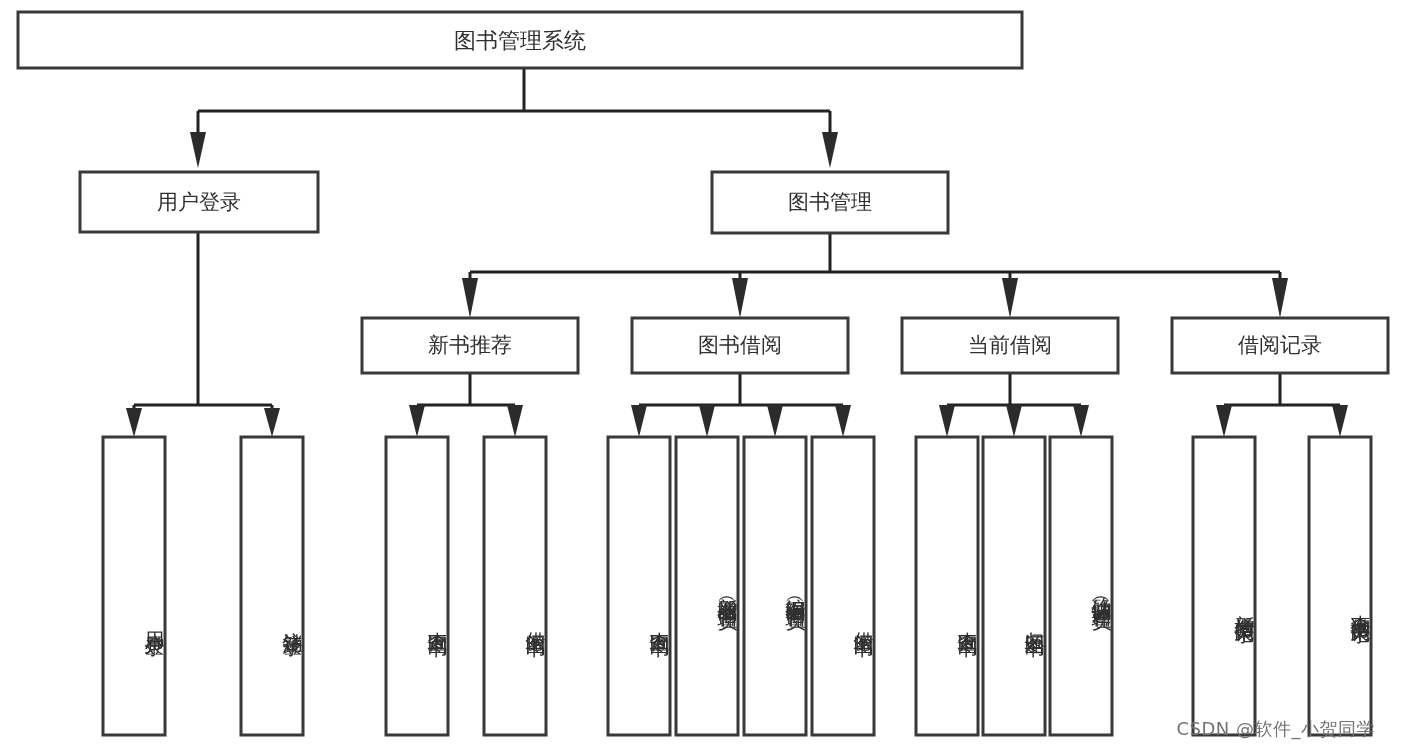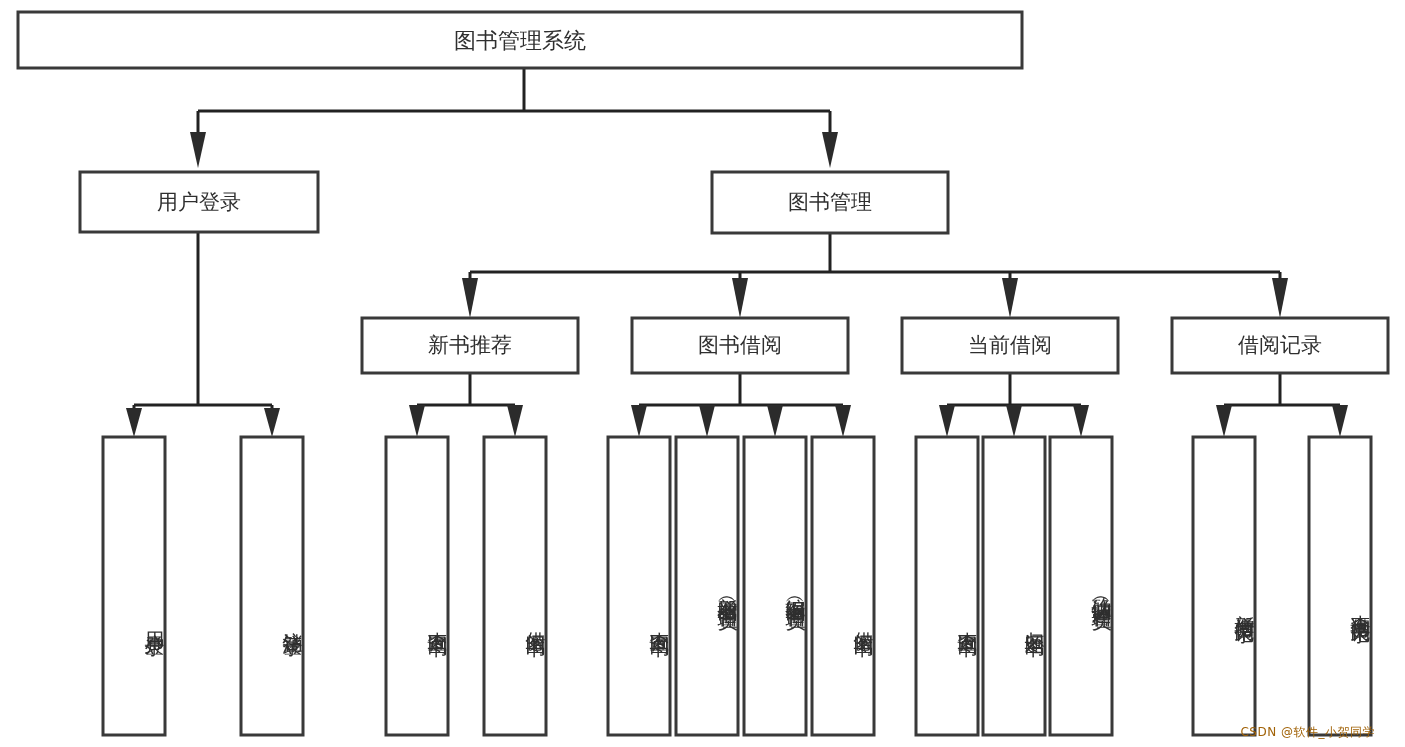--- a/index.html
+++ b/index.html
@@ -66,22 +66,22 @@
     display: flex;
     align-items: flex-start;
     justify-content: center;
     pointer-events: none;
   }
   #watermark {
     position: absolute;
     right: 8px;
     bottom: 6px;
     font-family: "DejaVu Sans", "Liberation Sans", sans-serif;
-    font-size: 12px;
-    color: #a16207;
+    font-size: 18px;
+    color: #737373;
     letter-spacing: 0.5px;
     white-space: nowrap;
   }
 </style>
 </head>
 <body>
 
 <div id="diagram-root">
 
   <svg class="layer" viewBox="0 0 1405 747">

